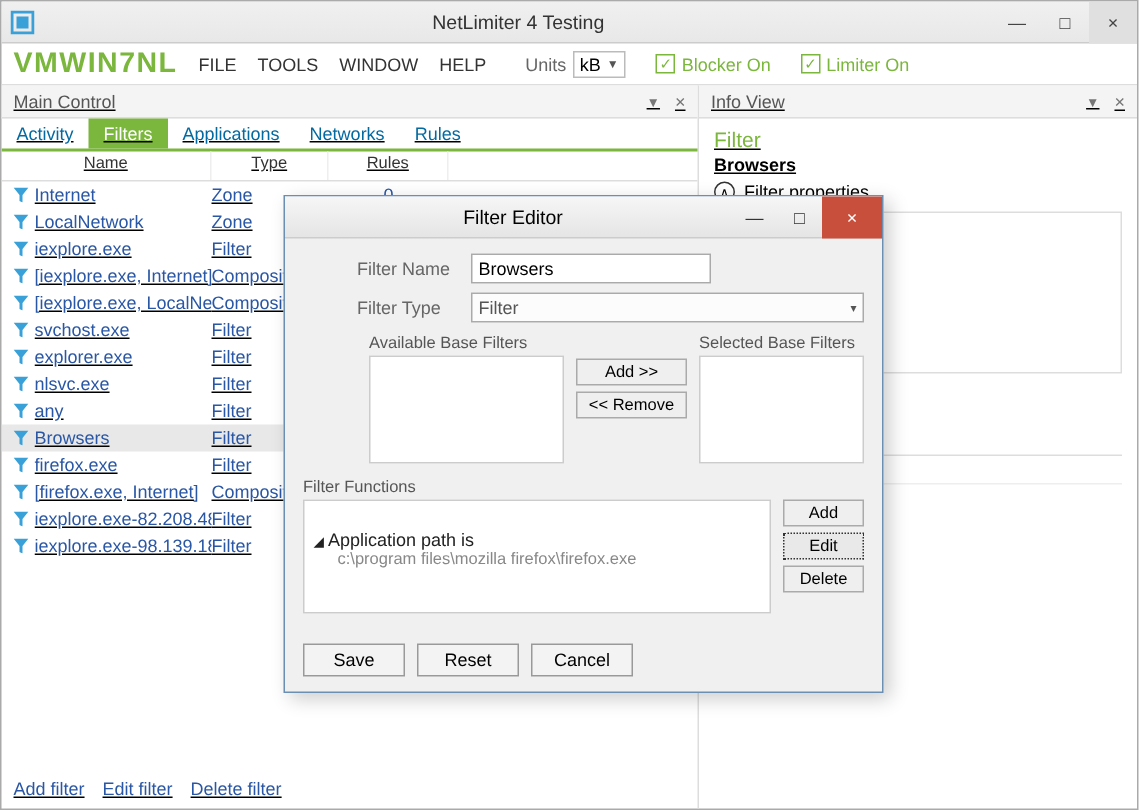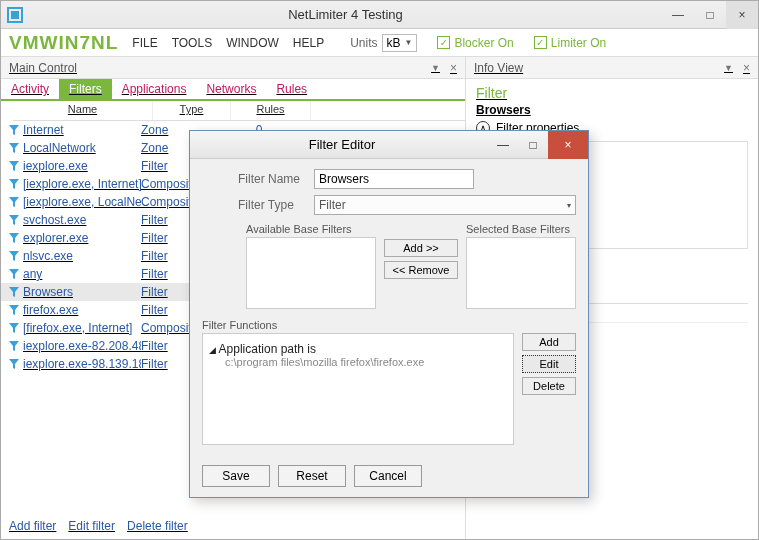--- a/index.html
+++ b/index.html
@@ -19,23 +19,23 @@
 .chkwrap { display:flex; align-items:center; gap:4px; margin-left:6px; color:#7bb63d; }
 .chkbox { width:13px; height:13px; border:1px solid #7bb63d; display:flex; align-items:center; justify-content:center; color:#7bb63d; font-size:10px; }
 .panes { display:flex; height:calc(100% - 56px);text-decoration:underline; }
 .leftpane { width:465px; border-right:1px solid #ddd; display:flex; flex-direction:column; }
 .rightpane { flex:1; display:flex; flex-direction:column; }
 .panehdr { height:22px; background:#f4f4f4; border-bottom:1px solid #ddd; display:flex; align-items:center; padding:0 8px; font-size:12px; color:#555; }
 .panehdr .spacer { flex:1; }
 .tri { font-size:9px; color:#777; margin-left:10px; }
 .panehdr .x { margin-left:10px; color:#777; }
 .tabs { display:flex; border-bottom:2px solid #7bb63d; height:22px; }
-.tab { padding:3px 10px; color:#be185d; font-size:12px; cursor:pointer; }
+.tab { padding:3px 10px; color:#0369a1; font-size:12px; cursor:pointer; }
 .tab.active { background:#7bb63d; color:#fff; }
-.colhdr { display:flex; height:20px; border-bottom:1px solid #ddd;margin-left:12px; }
+.colhdr { display:flex; height:20px; border-bottom:1px solid #ddd; }
 .colhdr div { border-right:1px solid #eee; text-align:center; font-size:11px; color:#333; padding:2px 0; }
 .col-name { width:140px; }
 .col-type { width:78px; }
 .col-rules { width:80px; }
 .rows { flex:1; overflow:hidden; position:relative; }
 .row { display:flex; height:18px; align-items:center; }
 .row.selected { background:#e8e8e8; }
 .funnel { width:10px; height:10px; margin:0 4px 0 8px; }
 .row .c-name { width:118px; color:#2a57a5; font-size:12px; white-space:nowrap; overflow:hidden; }
 .row .c-type { width:78px; color:#2a57a5; font-size:12px; }
@@ -67,21 +67,21 @@
 .finput { border:1px solid #aaa; padding:2px 4px; font-size:12px; width:160px; background:#fff; }
 .fselect { border:1px solid #aaa; padding:2px 4px; font-size:12px; flex:1; background:#fcfcfc; display:flex; justify-content:space-between; align-items:center; color:#555; }
 .mid { display:flex; gap:8px; margin-top:8px; align-items:flex-start;padding-left:44px; }
 .mlabel { font-size:11px; color:#555; margin-bottom:2px; }
 .mbox { border:1px solid #ccc; background:#fff; height:72px; width:130px; }
 .midbtns { display:flex; flex-direction:column; gap:4px; margin-top:16px; }
 .midbtn { border:1px solid #aaa; background:#efefef; padding:2px 0; font-size:11px; width:74px; text-align:center; }
 .ffun { margin-top:10px; }
 .ffun .mlabel { margin-bottom:2px; }
 .funcrow { display:flex; gap:8px; align-items:flex-start; }
-.funcbox { border:1px solid #ccc; background:#fff; flex:1; height:112px; padding:8px 6px; font-size:12px; color:#333; }
+.funcbox { border:1px solid #ccc; background:#fff; flex:1; height:76px; padding:19px 6px; font-size:12px; color:#333; }
 .funcbox .h { color:#222; }
 .funcbox .p { color:#888; font-size:11px; padding-left:16px; }
 .sidebtns { display:flex; flex-direction:column; gap:4px;justify-content:center; }
 .sidebtn { border:1px solid #aaa; background:#efefef; padding:2px 0; font-size:11px; width:54px; text-align:center; }
 .sidebtn.sel { border:1px dotted #333; background:#e9e9e9; }
 .dlg-foot { display:flex; gap:8px; padding:10px 12px; }
 .dlg-foot .btn { border:1px solid #999; background:#f3f3f3; padding:3px 0; width:68px; text-align:center; font-size:12px; }
 .tri-down { font-size:8px; color:#555; }
 </style>
 </head>

